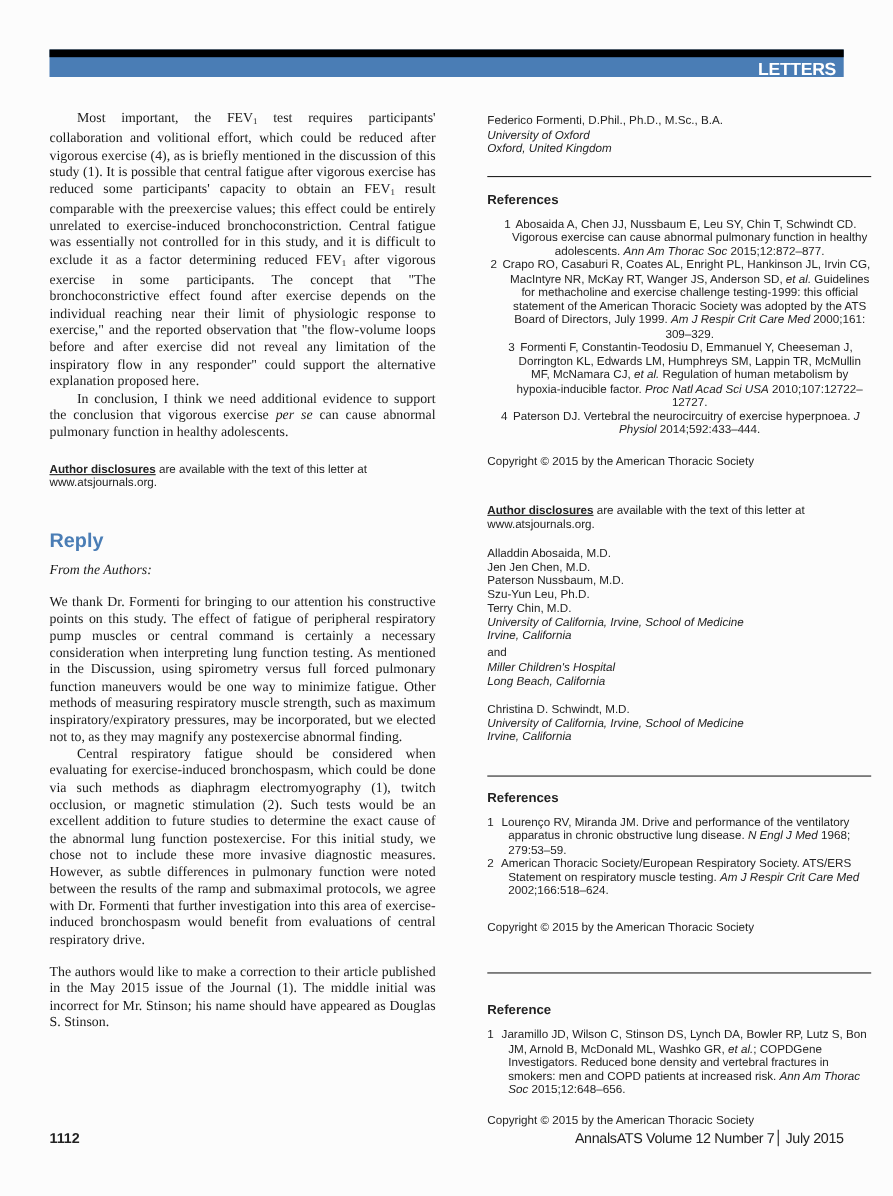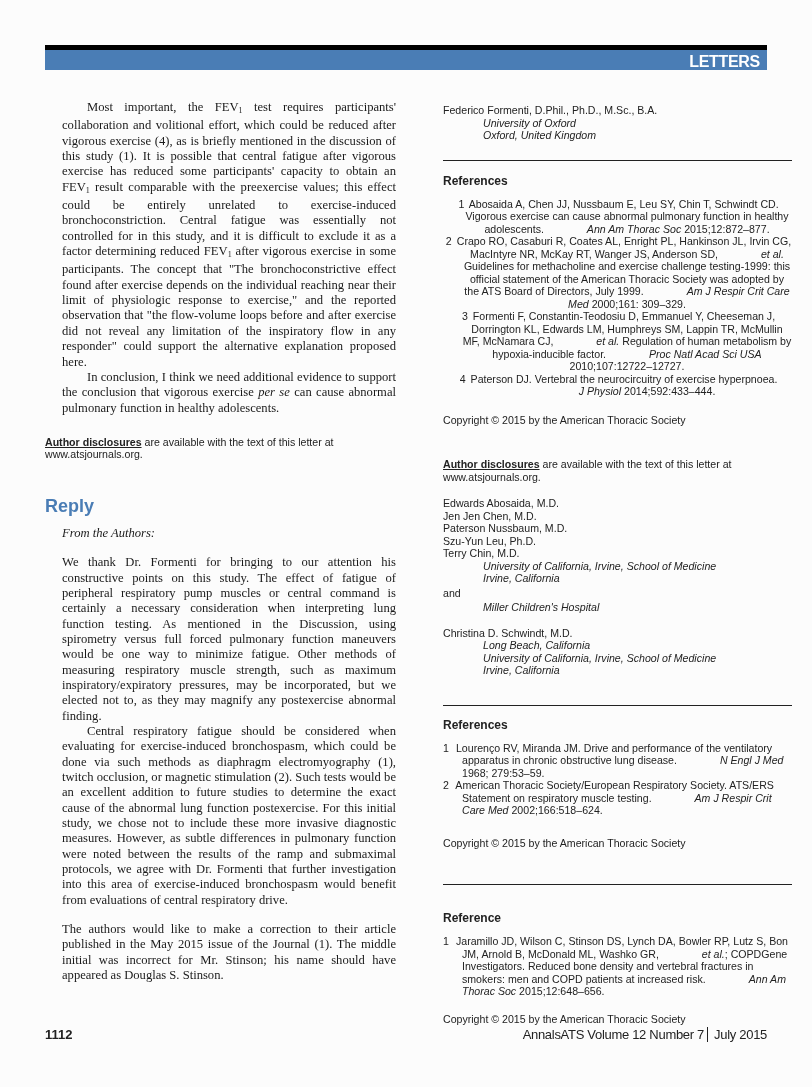--- a/index.html
+++ b/index.html
@@ -1,45 +1,45 @@
 <!DOCTYPE html>
 <html><head>
   <meta charset="utf-8">
   <style>
     * { margin: 0; padding: 0; box-sizing: border-box; }
     html, body { width: 812px; height: 1087px; background: #fcfcfc; overflow: hidden; }
     body { position: relative; color: #1a1a1a; }
 
     .header-bar {
       position: absolute; left: 45px; top: 45px; width: 722px; height: 25px;
-      background: #4a7db5; border-top: 5px solid #000000;
+      background: #4a7db5; border-top: 7px solid #000000;
     }
     .header-bar .label {
       position: absolute; right: 7px; top: 3px;
       font-family: "Liberation Sans", sans-serif; font-weight: bold;
       font-size: 16px; color: #ffffff; letter-spacing: -0.3px;
     }
 
     .col { position: absolute; top: 100px; }
     .col-left { left: 45px; width: 351px; }
     .col-right { left: 443px; width: 349px; }
 
     .serif {
       font-family: "Liberation Serif", serif; font-size: 12.6px; line-height: 15.35px;
       text-align: justify;
     }
-    .serif p { text-indent: 25px; margin-left: 17px; }
+    .serif p { text-indent: 25px; }
     .serif p.noindent { text-indent: 0; }
     .sub { font-size: 8px; vertical-align: -2px; }
 
     .sans {
       font-family: "Liberation Sans", sans-serif; font-size: 10.6px; line-height: 12.5px;
       color: #222;
     }
-    .sans i { font-style: italic; margin-left: 40px; }
+    .sans i { font-style: italic; }
 
     .disclosure { margin-top: 20px; }
     .disclosure .lnk { font-weight: bold; text-decoration: underline; }
 
     .section-title {
       font-family: "Liberation Sans", sans-serif; font-weight: bold;
       font-size: 18px; color: #4a7db5; line-height: 16px;
     }
 
     .hr { height: 1px; background: #222; width: 349px; }
@@ -109,31 +109,31 @@
     <li><span class="num">3</span> <span>Formenti F, Constantin-Teodosiu D, Emmanuel Y, Cheeseman J, Dorrington KL, Edwards LM, Humphreys SM, Lappin TR, McMullin MF, McNamara CJ, </span><i>et al.</i><span> Regulation of human metabolism by hypoxia-inducible factor. </span><i>Proc Natl Acad Sci USA</i><span> 2010;107:12722–12727.</span></li>
     <li><span class="num">4</span> <span>Paterson DJ. Vertebral the neurocircuitry of exercise hyperpnoea. </span><i>J Physiol</i><span> 2014;592:433–444.</span></li>
   </ol>
   <div class="sans" style="margin-top:16px;">Copyright © 2015 by the American Thoracic Society</div>
 
   <div class="sans" style="margin-top:32px;">
     <span class="lnk" style="font-weight:bold;text-decoration:underline;">Author disclosures</span><span> are available with the text of this letter at www.atsjournals.org.</span>
   </div>
 
   <div class="sans" style="margin-top:14px;">
-    <div>Edwards Abosaida, M.D.</div>
+    <div>Alladdin Abosaida, M.D.</div>
     <div>Jen Jen Chen, M.D.</div>
     <div>Paterson Nussbaum, M.D.</div>
     <div>Szu-Yun Leu, Ph.D.</div>
     <div>Terry Chin, M.D.</div>
     <div><i>University of California, Irvine, School of Medicine</i></div>
     <div><i>Irvine, California</i></div>
     <div style="margin-top:2px;">and</div>
     <div style="margin-top:2px;"><i>Miller Children's Hospital</i></div>
+    <div><i>Long Beach, California</i></div>
     <div style="margin-top:13px;">Christina D. Schwindt, M.D.</div>
-    <div><i>Long Beach, California</i></div>
     <div><i>University of California, Irvine, School of Medicine</i></div>
     <div><i>Irvine, California</i></div>
   </div>
 
   <div class="hr" style="margin-top:28px;"></div>
 
   <div class="ref-head" style="margin-top:12px;">References</div>
   <ol class="refs sans" style="margin-top:10px;">
     <li><span class="num">1</span> <span>Lourenço RV, Miranda JM. Drive and performance of the ventilatory apparatus in chronic obstructive lung disease. </span><i>N Engl J Med</i><span> 1968; 279:53–59.</span></li>
     <li><span class="num">2</span> <span>American Thoracic Society/European Respiratory Society. ATS/ERS Statement on respiratory muscle testing. </span><i>Am J Respir Crit Care Med</i><span> 2002;166:518–624.</span></li>

